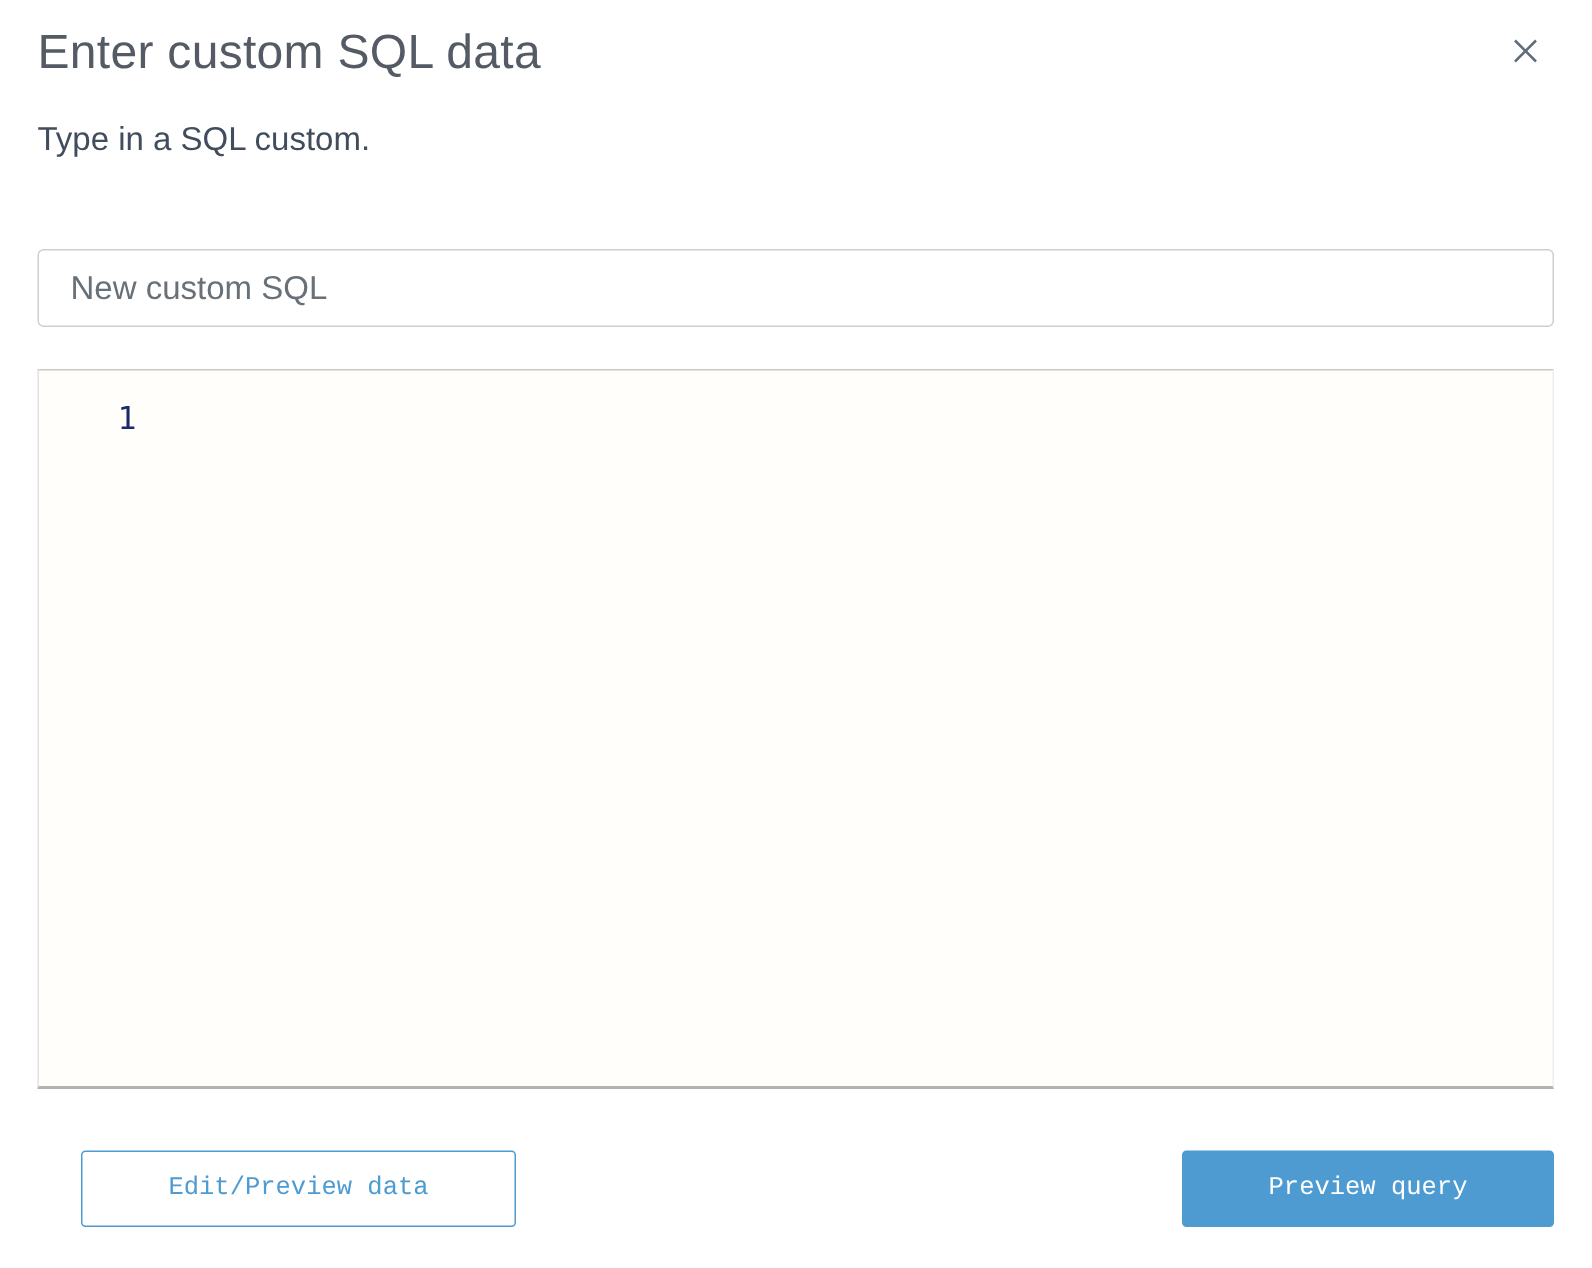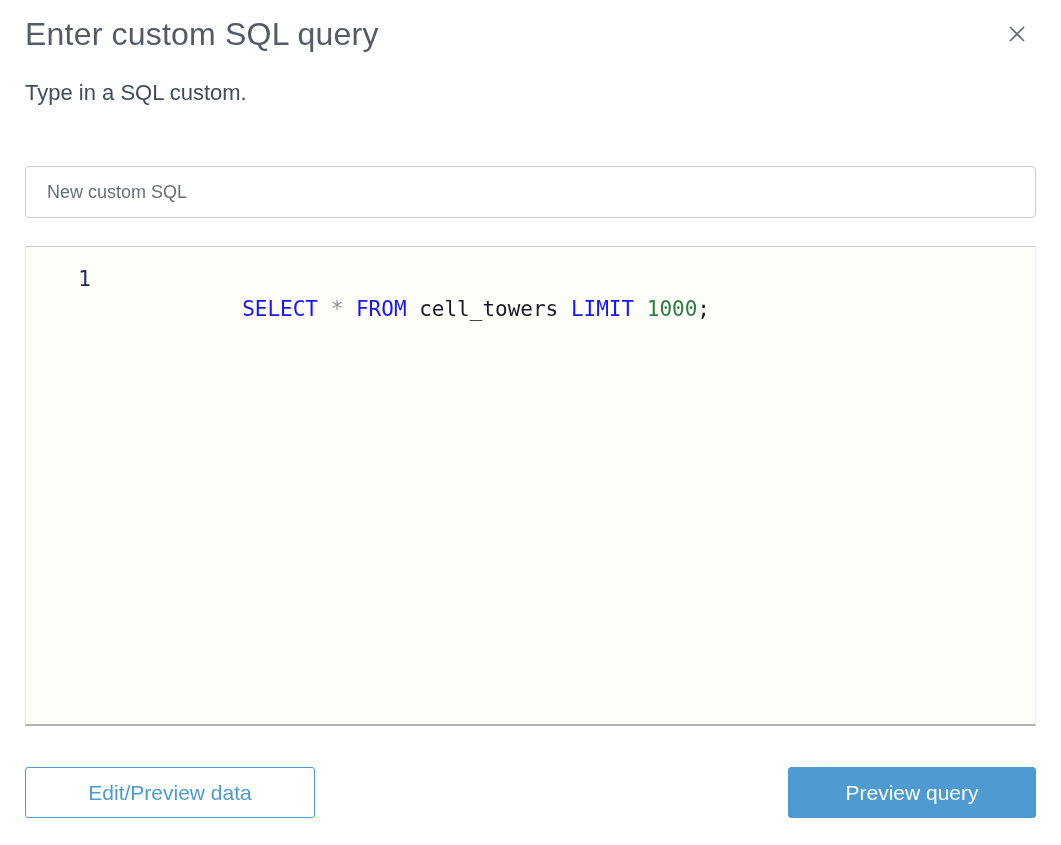--- a/index.html
+++ b/index.html
@@ -41,21 +41,21 @@
 
   .name-input {
     display: block;
     margin-top: 60px;
     width: 100%;
     height: 52px;
     border: 1px solid #cbcfd3;
     border-radius: 4px;
     padding: 0 21px;
     font-family: "Liberation Sans", sans-serif;
-    font-size: 18px;
+    font-size: 22px;
     color: #687078;
     background: #ffffff;
     outline: none;
   }
 
   .sql-editor {
     margin-top: 28px;
     width: 100%;
     height: 480px;
     background: var(--editor_bg, #fffefa);
@@ -92,26 +92,27 @@
 
   .footer {
     margin-top: 41px;
     display: flex;
     justify-content: space-between;
     align-items: center;
   }
   .btn {
     height: 51px;
     border-radius: 3px;
-    font-family: Liberation Sans, sans-serif;
-    font-size: 21px;
+    font-family: Liberation Mono, monospace;
+    font-size: 17px;
     cursor: pointer;
     display: inline-flex;
     align-items: center;
     justify-content: center;
+    margin-left: 29px;
   }
   .btn-secondary {
     width: 290px;
     background: #ffffff;
     border: 1px solid var(--accent_blue, #4e9bd2);
     color: var(--accent_blue, #4e9bd2);
     font-weight: 500;
   }
   .btn-primary {
     width: 248px;
@@ -119,41 +120,38 @@
     border: 1px solid var(--accent_blue, #4e9bd2);
     color: #ffffff;
     font-weight: 500;
   }
 </style>
 </head>
 <body>
 
 <div class="dialog">
 
-  <h1 class="dialog-title">Enter custom SQL query</h1>
+  <h1 class="dialog-title">Enter custom SQL data</h1>
 
   <button class="close-btn" aria-label="Close">
     <span>
       <svg width="20" height="20" viewBox="0 0 20 20">
         <line x1="3" y1="3" x2="17" y2="17" stroke="#5f6b7a" stroke-width="1.7"></line>
         <line x1="17" y1="3" x2="3" y2="17" stroke="#5f6b7a" stroke-width="1.7"></line>
       </svg>
     </span>
   </button>
 
   <p class="dialog-desc">Type in a SQL custom.</p>
 
   <input class="name-input" type="text" value="New custom SQL" style="">
 
   <div class="sql-editor">
     <div class="code-line">
       <div class="gutter">1</div>
-      <div class="code-content">
-        <span class="tok keyword">SELECT </span><span class="tok operator">* </span><span class="tok keyword">FROM </span><span class="tok identifier">cell_towers </span><span class="tok keyword">LIMIT </span><span class="tok number">1000</span><span class="tok punct">;</span>
-      </div>
     </div>
   </div>
 
   <div class="footer">
     <button class="btn btn-secondary">Edit/Preview data</button>
     <button class="btn btn-primary">Preview query</button>
   </div>
 
 </div>
 

